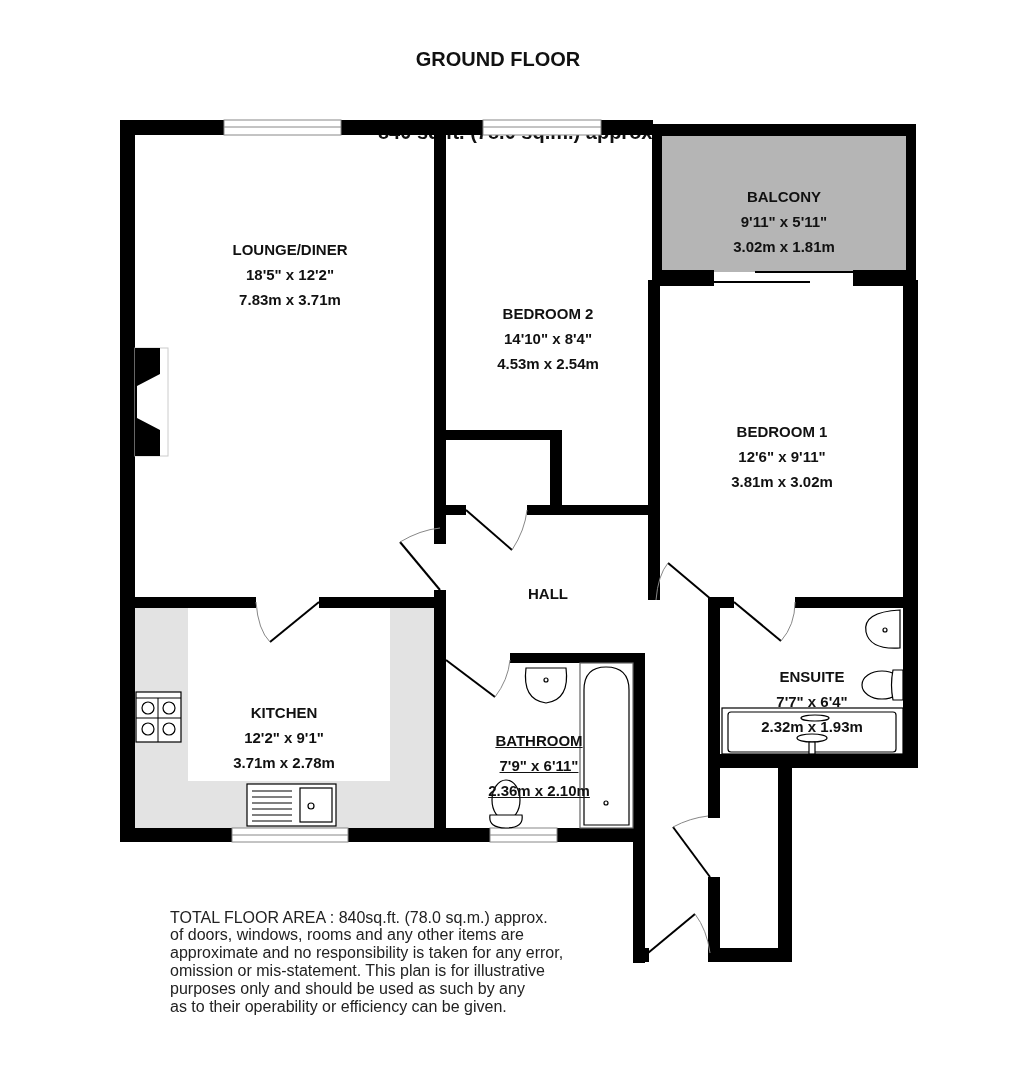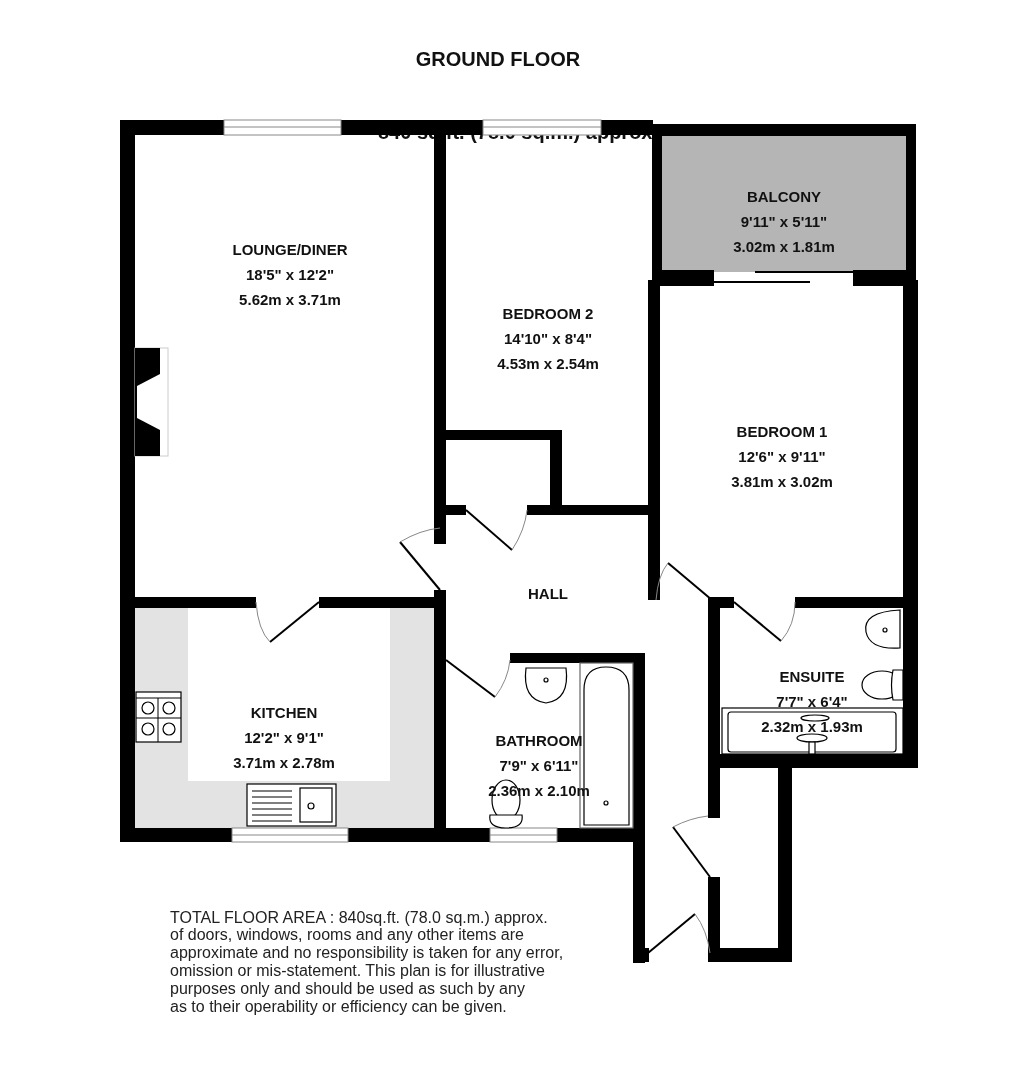--- a/index.html
+++ b/index.html
@@ -174,21 +174,21 @@
     <rect x="728" y="712" width="168" height="40" rx="3"></rect>
     <ellipse cx="815" cy="718" rx="14" ry="3"></ellipse>
     <ellipse cx="812" cy="738" rx="15" ry="4"></ellipse>
     <rect x="809" y="742" width="6" height="12"></rect>
   </g>
 </svg>
 
 <div class="room-label" style="left:290px; top:233px;">
   <div>LOUNGE/DINER</div>
   <div>18'5"  x 12'2"</div>
-  <div>5.62m  x 3.71m</div>
+  <div>7.83m  x 3.71m</div>
 </div>
 
 <div class="room-label" style="left:548px; top:297px;text-align:center;">
   <div>BEDROOM 2</div>
   <div>14'10"  x 8'4"</div>
   <div>4.53m  x 2.54m</div>
 </div>
 
 <div class="room-label" style="left:784px; top:180px;">
   <div>BALCONY</div>
@@ -205,21 +205,21 @@
 <div class="room-label" style="left:548px; top:577px;">
   <div>HALL</div>
 </div>
 
 <div class="room-label" style="left:284px; top:696px;">
   <div>KITCHEN</div>
   <div>12'2"  x 9'1"</div>
   <div>3.71m  x 2.78m</div>
 </div>
 
-<div class="room-label" style="left:539px; top:724px;">
+<div class="room-label" style="left:539px; top:724px;text-decoration:underline;">
   <div>BATHROOM</div>
   <div>7'9"  x 6'11"</div>
   <div>2.36m  x 2.10m</div>
 </div>
 
 <div class="room-label" style="left:812px; top:660px;">
   <div>ENSUITE</div>
   <div>7'7"  x 6'4"</div>
   <div>2.32m  x 1.93m</div>
 </div>

